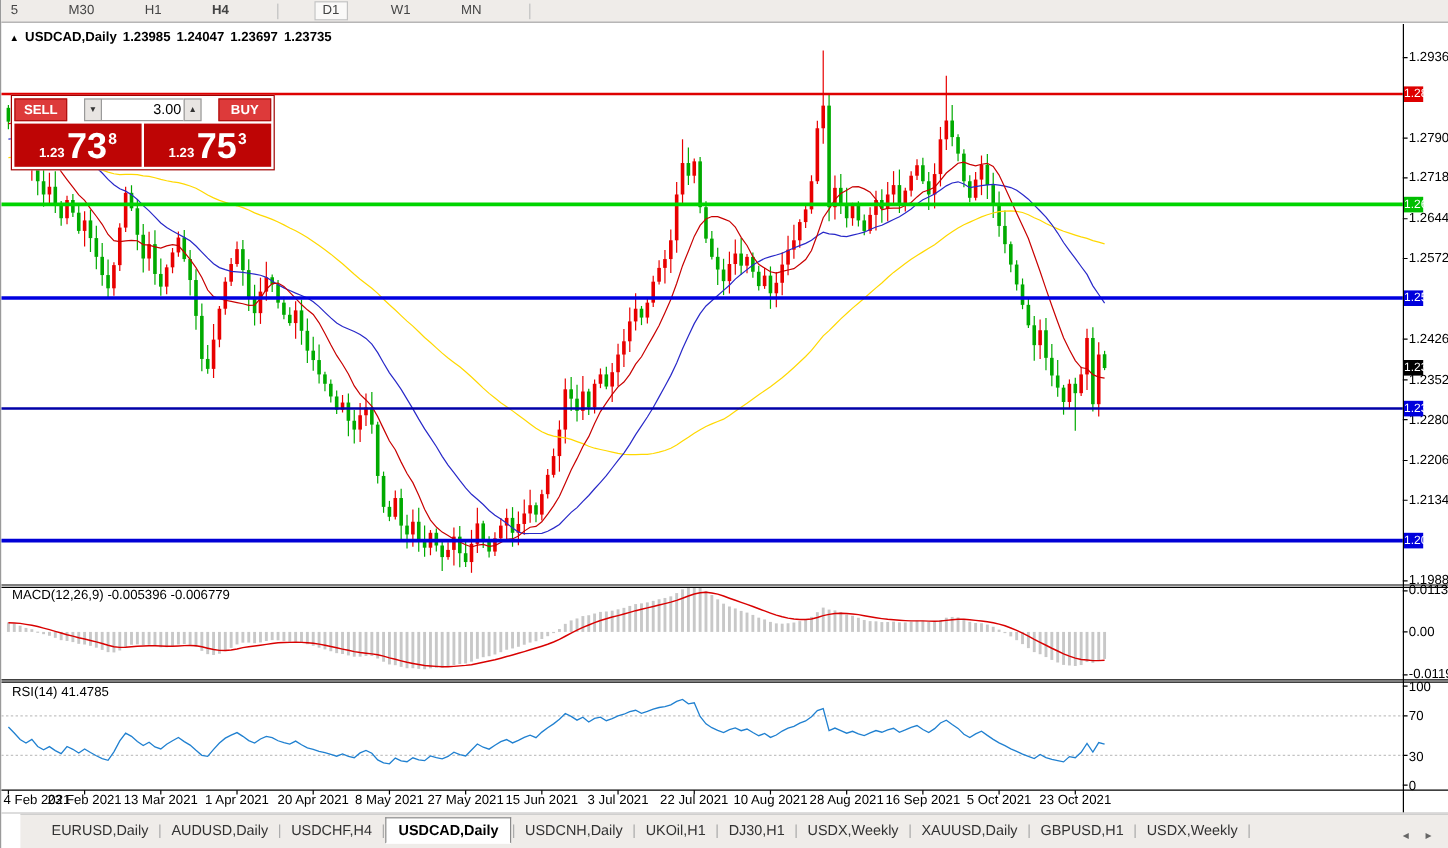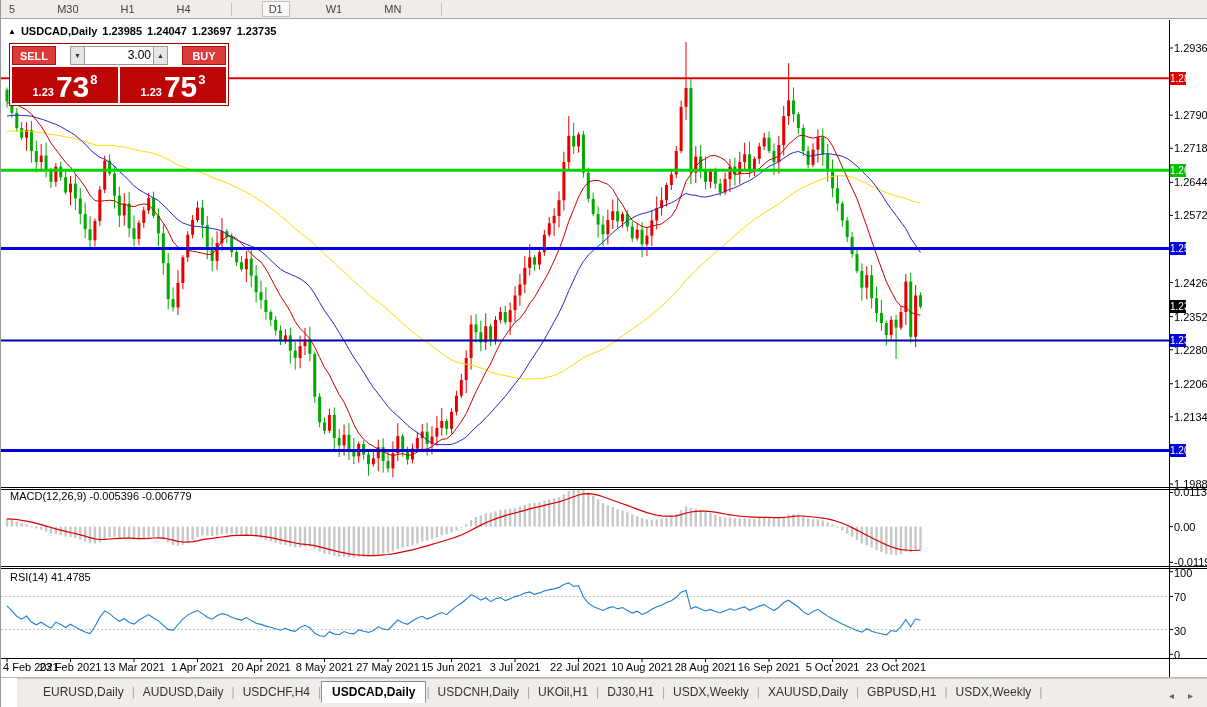--- a/index.html
+++ b/index.html
@@ -672,38 +672,38 @@
       <line x1="768.06" y1="658.5" x2="768.06" y2="662" stroke="#000" stroke-width="1"></line>
       <line x1="831.5649999999999" y1="658.5" x2="831.5649999999999" y2="662" stroke="#000" stroke-width="1"></line>
       <line x1="895.0699999999999" y1="658.5" x2="895.0699999999999" y2="662" stroke="#000" stroke-width="1"></line>
     </svg>
 
   <div class="toolbar" id="tf-toolbar">
       <div style="width: 2px;"></div>
       <div class="tfbtn" style="margin-right: 30px;">5</div>
       <div class="tfbtn" style="margin-right: 30px;">M30</div>
       <div class="tfbtn" style="margin-right: 30px;">H1</div>
-      <div class="tfbtn" style="margin-right: 30px;">H4</div>
+      <div class="tfbtn" style="margin-right: 30px; font-weight: bold;">H4</div>
       <div class="tfsep" style="margin-right: 30px;"></div>
       <div class="tfbtn active" style="margin-right: 30px;">D1</div>
       <div class="tfbtn" style="margin-right: 30px;">W1</div>
       <div class="tfbtn" style="margin-right: 30px;">MN</div>
       <div class="tfsep" style="margin-right: 30px;"></div>
     </div>
 
   <div class="ov chart-title">
     <span class="tri">▲</span>
     <span>USDCAD,Daily</span>
     <span>1.23985</span>
     <span>1.24047</span>
     <span>1.23697</span>
     <span>1.23735</span>
   </div>
 
-  <div class="trade" style="border-color: rgb(160, 0, 0);">
+  <div class="trade" style="border-color: rgb(160, 0, 0); margin-top: 36px;">
     <div class="trow1">
       <div class="tbtn" style="background: rgb(221, 58, 58);">SELL</div>
       <div class="spin">
         <div class="spinbtn">▼</div>
         <div class="vol">3.00</div>
         <div class="spinbtn">▲</div>
       </div>
       <div class="tbtn" style="background: rgb(221, 58, 58);">BUY</div>
     </div>
     <div class="trow2">

